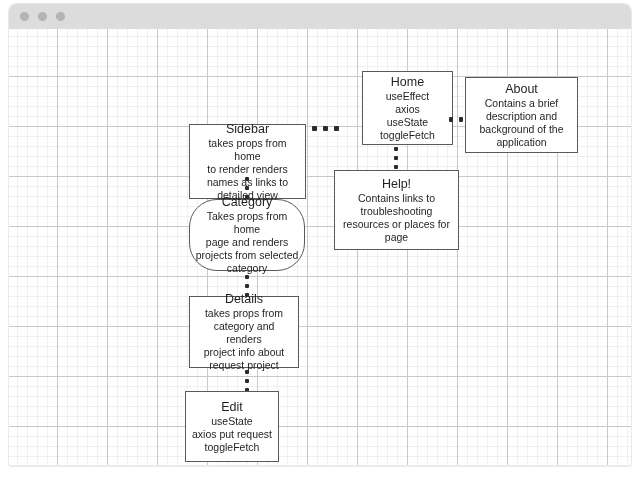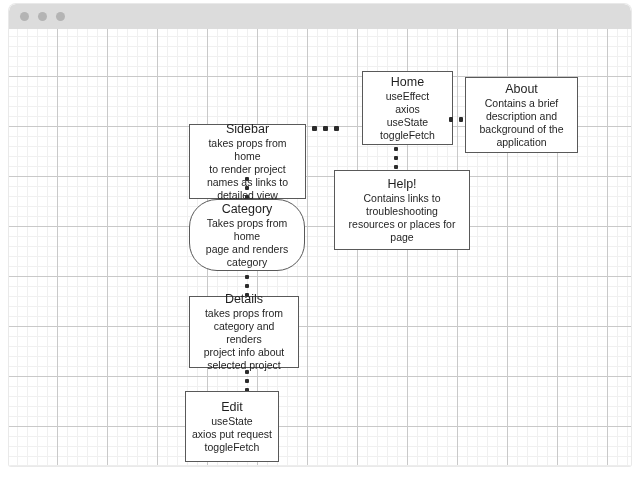--- a/index.html
+++ b/index.html
@@ -136,50 +136,51 @@
       <span class="dot-btn"></span>
       <span class="dot-btn"></span>
       <span class="dot-btn"></span>
     </div>
 
     <div class="canvas">
 
       <div class="node" style="left:180px; top:95px; width:117px; height:75px;">
         <div class="node-title">Sidebar</div>
         <div class="node-body">takes props from home</div>
-        <div class="node-body">to render project</div>
+        <div class="node-body">to render renders</div>
         <div class="node-body">names as links to</div>
         <div class="node-body">detailed view</div>
       </div>
 
       <div class="conn vert" style="left:232px; top:145px; width:12px; height:28px;">
         <span class="pip"></span>
         <span class="pip"></span>
         <span class="pip"></span>
       </div>
 
       <div class="node" style="left:180px; top:170px; width:116px; height:72px;border-radius:28px;">
         <div class="node-title">Category</div>
         <div class="node-body">Takes props from home</div>
         <div class="node-body">page and renders</div>
+        <div class="node-body">projects from selected</div>
         <div class="node-body">category</div>
       </div>
 
       <div class="conn vert" style="left:232px; top:243px; width:12px; height:28px;">
         <span class="pip"></span>
         <span class="pip"></span>
         <span class="pip"></span>
       </div>
 
       <div class="node" style="left:180px; top:267px; width:110px; height:72px;">
         <div class="node-title">Details</div>
         <div class="node-body">takes props from</div>
         <div class="node-body">category and renders</div>
         <div class="node-body">project info about</div>
-        <div class="node-body">selected project</div>
+        <div class="node-body">request project</div>
       </div>
 
       <div class="conn vert" style="left:232px; top:338px; width:12px; height:28px;">
         <span class="pip"></span>
         <span class="pip"></span>
         <span class="pip"></span>
       </div>
 
       <div class="node" style="left:176px; top:362px; width:94px; height:71px;">
         <div class="node-title">Edit</div>
@@ -201,21 +202,21 @@
         <div class="node-body">useState</div>
         <div class="node-body">toggleFetch</div>
       </div>
 
       <div class="conn vert" style="left:381px; top:115px; width:12px; height:28px;">
         <span class="pip"></span>
         <span class="pip"></span>
         <span class="pip"></span>
       </div>
 
-      <div class="node" style="left:325px; top:141px; width:136px; height:80px;">
+      <div class="node" style="left:325px; top:141px; width:125px; height:80px;">
         <div class="node-title">Help!</div>
         <div class="node-body">Contains links to</div>
         <div class="node-body">troubleshooting</div>
         <div class="node-body">resources or places for</div>
         <div class="node-body">page</div>
       </div>
 
       <div class="conn horiz big" style="left:437px; top:83px; width:30px; height:14px;">
         <span class="pip"></span>
         <span class="pip"></span>

